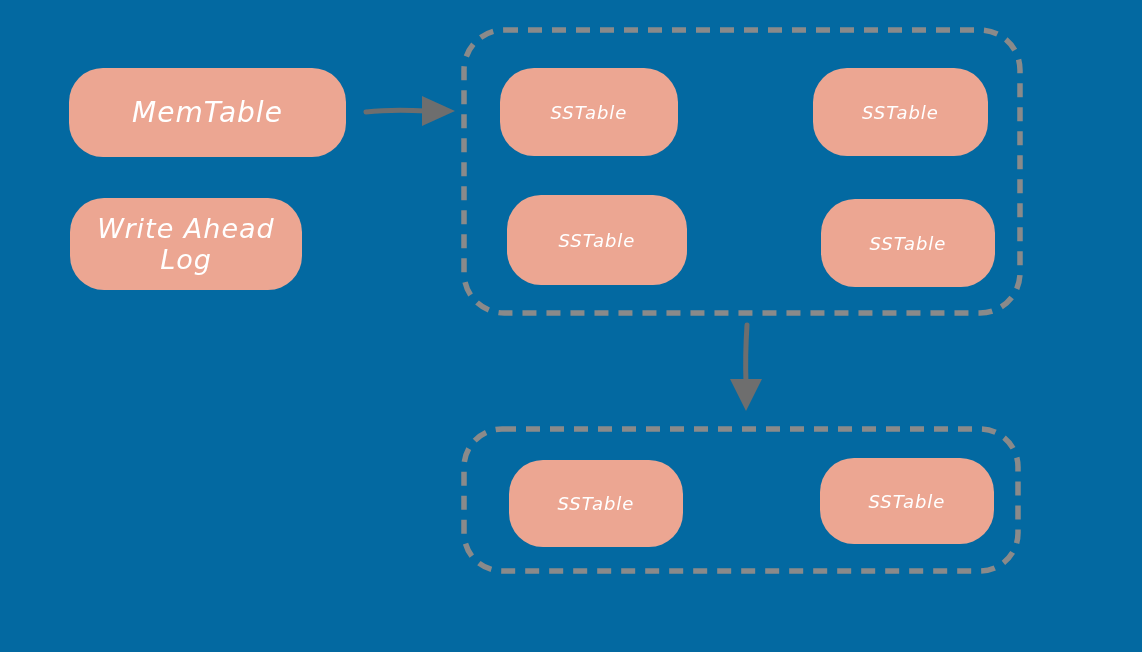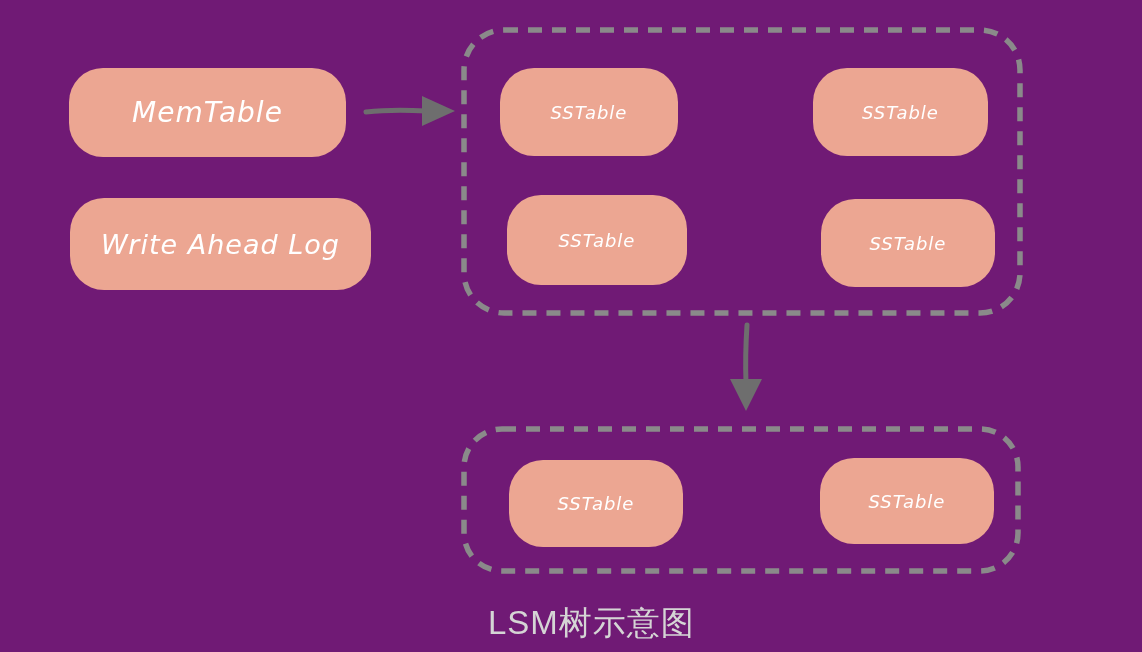--- a/index.html
+++ b/index.html
@@ -4,21 +4,21 @@
 <style>
   html, body {
     margin: 0;
     padding: 0;
     background: #ffffff;
   }
   .canvas {
     position: relative;
     width: 1142px;
     height: 652px;
-    background: #701a75;
+    background: #0369a1;
     overflow: hidden;
     font-family: "DejaVu Sans", sans-serif;
     text-decoration: underline;
   }
   .node {
     position: absolute;
     background: #ECA692;
     color: #ffffff;
     border-radius: 34px;
     display: flex;
@@ -28,21 +28,21 @@
     letter-spacing: 1px;
     text-align: center;
   }
   .node.big {
     font-size: 28px;
   }
   .node.small {
     font-size: 18px;
   }
   .memtable { left: 69px; top: 68px; width: 277px; height: 89px; }
-  .wal      { left: 70px; top: 198px; width: 301px; height: 92px; font-size: 27px; }
+  .wal      { left: 70px; top: 198px; width: 232px; height: 92px; font-size: 27px; }
 
   .group {
     position: absolute;
   }
   .group svg.dash-frame {
     position: absolute;
     left: 0; top: 0;
     width: 100%; height: 100%;
   }
   .level1 { left: 461px; top: 27px;  width: 562px; height: 289px; }
@@ -105,15 +105,14 @@
   </svg>
 
   <div class="group level2">
     <svg class="dash-frame" viewBox="0 0 560 148">
       <rect x="3" y="3" width="554" height="142" rx="38" ry="38" fill="none" stroke="#8A8A8A" stroke-width="5.5" stroke-dasharray="14 10"></rect>
     </svg>
     <div class="node small s5">SSTable</div>
     <div class="node small s6">SSTable</div>
   </div>
 
-  <div class="caption">LSM树示意图</div>
 
 </div>
 
 </body></html>

